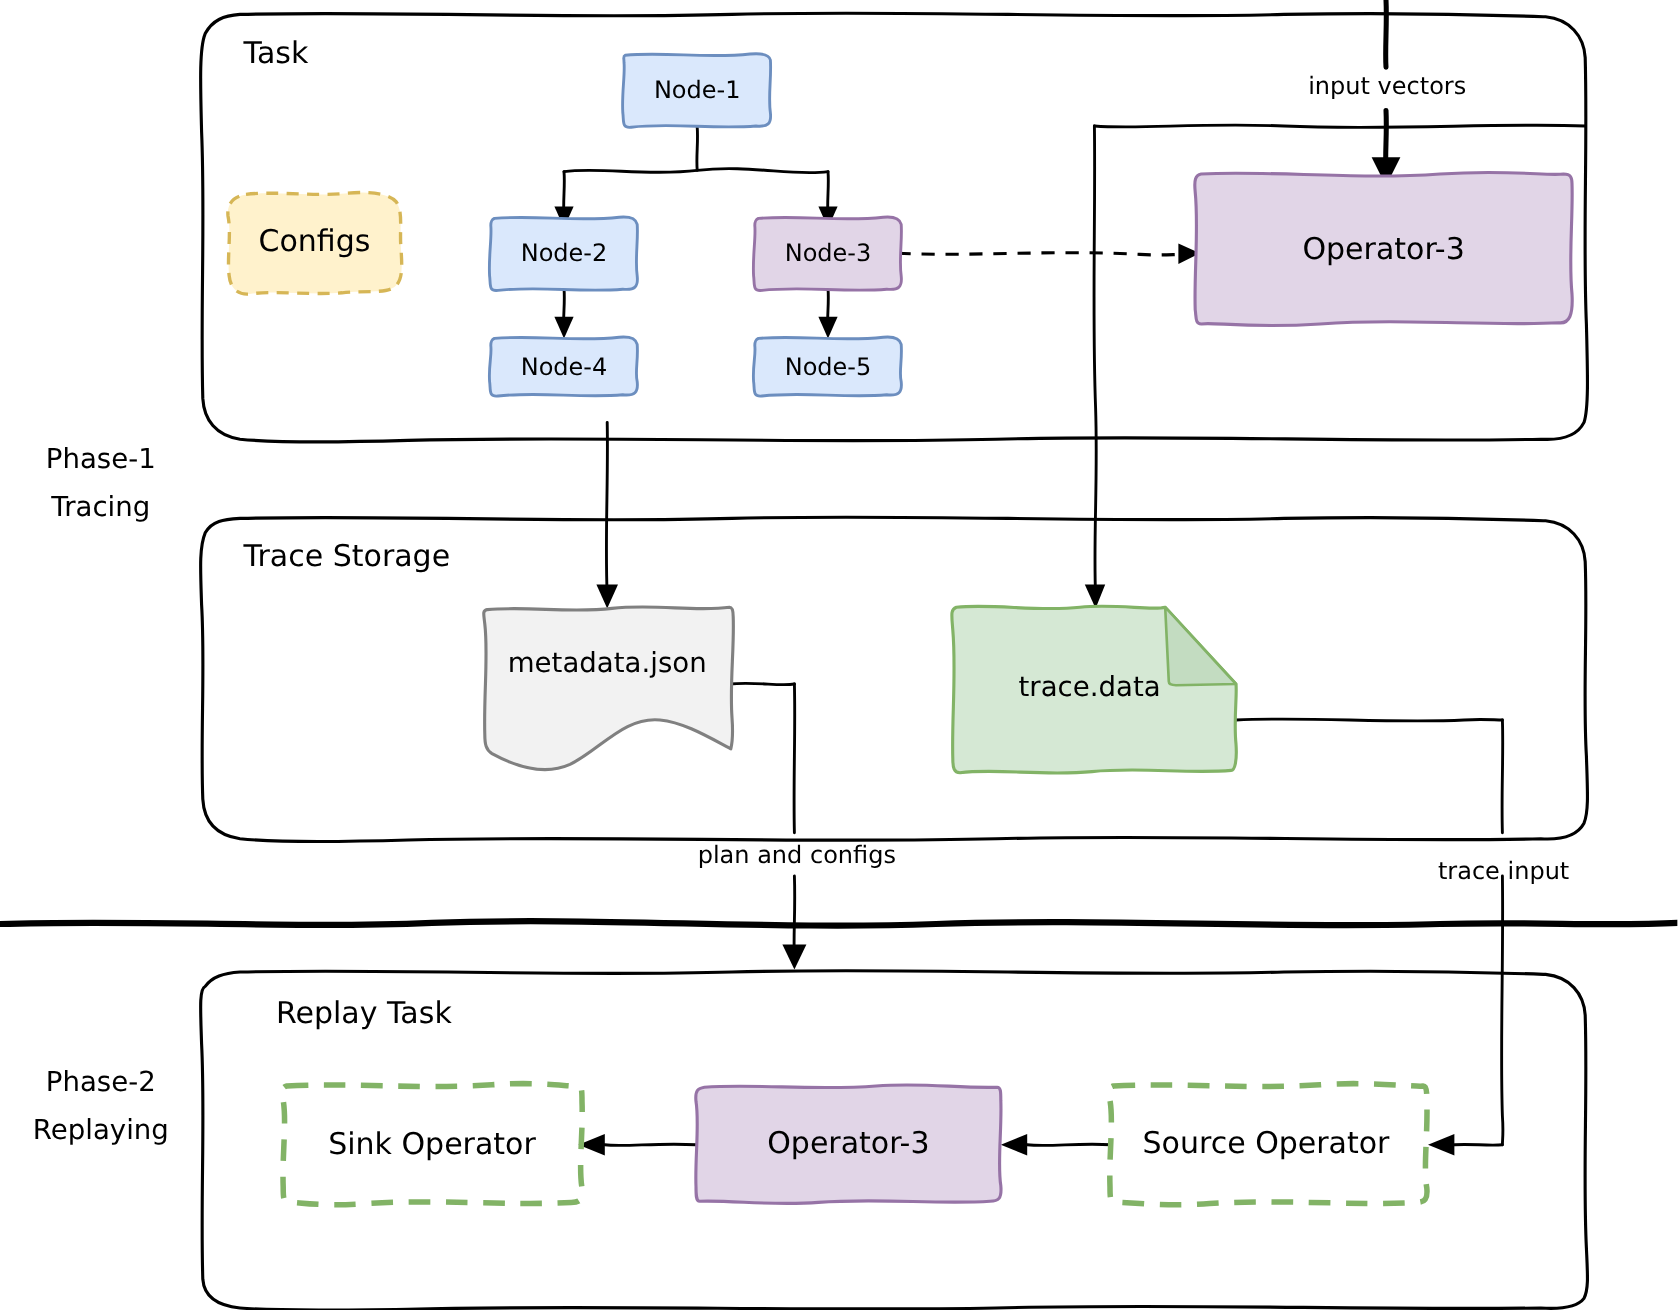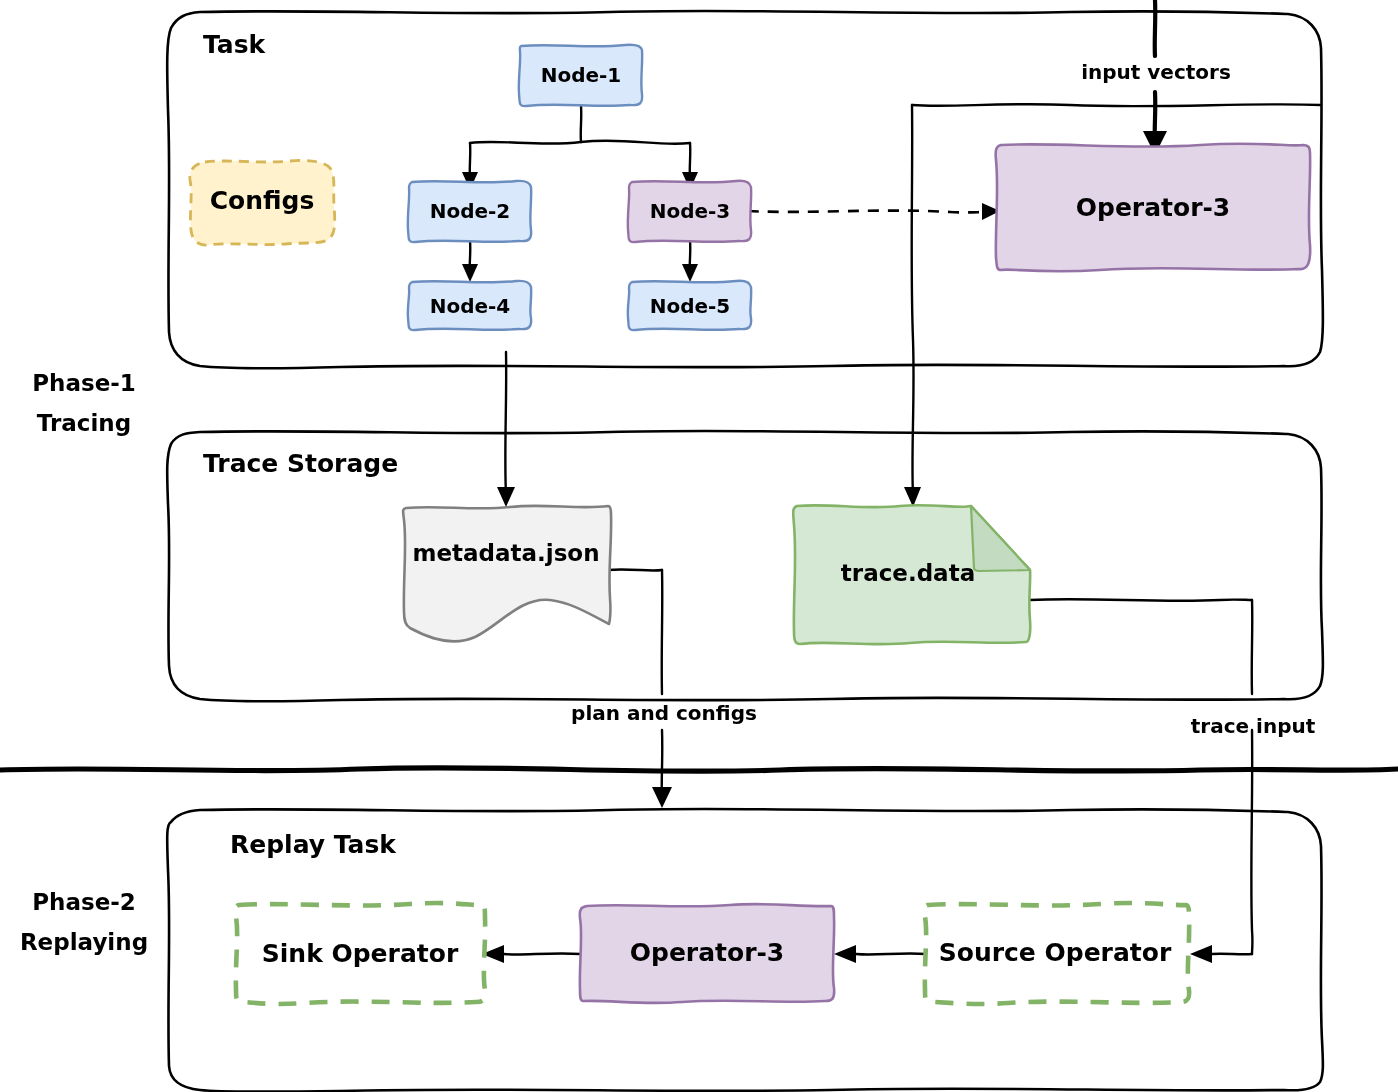--- a/index.html
+++ b/index.html
@@ -7,21 +7,20 @@
     padding: 0;
     background: #ffffff;
   }
   #page {
     position: relative;
     width: 1398px;
     height: 1092px;
     background: #ffffff;
     font-family: "DejaVu Sans", sans-serif;
     overflow: hidden;
-    font-weight: bold;
   }
   svg.canvas {
     position: absolute;
     top: 0; left: 0;
     width: 1398px;
     height: 1092px;
   }
   .sk-stroke { fill: none; stroke: #000000; stroke-width: 2.6; stroke-linecap: round; stroke-linejoin: round; }
   .sk-stroke-thick { fill: none; stroke: #000000; stroke-width: 4.2; stroke-linecap: round; stroke-linejoin: round; }
   .sk-divider { fill: none; stroke: #000000; stroke-width: 5.2; stroke-linecap: round; stroke-linejoin: round; }

